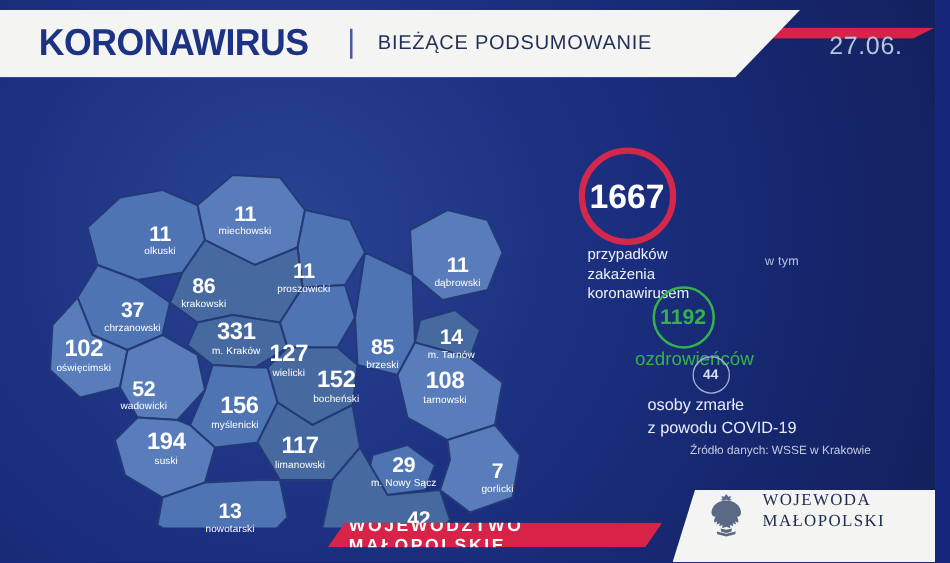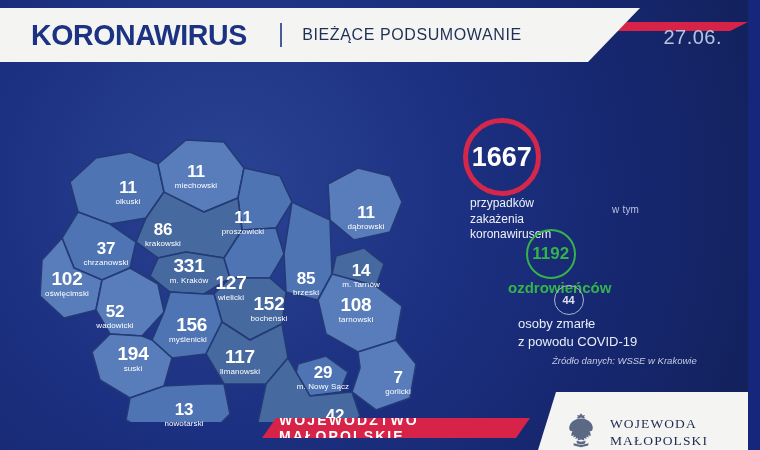--- a/index.html
+++ b/index.html
@@ -71,42 +71,42 @@
   .stat { position:absolute; z-index:5; display:flex; align-items:center;flex-direction:column; }
   .ring {
     border-radius:50%; display:flex; align-items:center; justify-content:center;
     font-weight:bold; flex:none;
   }
   .ring-red   { width:78px; height:78px; border:5px solid #d4274b; color:#fff; font-size:27px; }
   .ring-green { width:50px; height:50px; border:2.5px solid #34b34b; color:#34b34b; font-size:17px; }
   .ring-gray  { width:30px; height:30px; border:1.5px solid #aab4cf; color:#dbe1ef; font-size:11px; }
   .stat-text { margin-left:18px; color:#eef1f8; }
   .stat-text.t1 { font-size:12px; line-height:1.3; }
-  .stat-text.t2 { font-size:15px; color:#34b34b;font-weight:bold; }
+  .stat-text.t2 { font-size:15px; color:#34b34b; }
   .stat-text.t3 { font-size:13px; line-height:1.35; color:#e8ecf7; }
   .wtym { position:absolute; z-index:5; font-size:10px; color:#b9c3df; letter-spacing:.2px; }
-  .source { position:absolute; z-index:5; font-size:9.5px; font-style:italic; color:#c3cbe4;text-align:right; }
+  .source { position:absolute; z-index:5; font-size:9.5px; color:#c3cbe4;text-align:right; }
 
   
   .foot-red {
     position:absolute; left:262px; bottom:12px; width:268px; height:20px;
     background:#d72347;
     clip-path: polygon(14px 0, 268px 0, 254px 20px, 0 20px);
     z-index:5;
   }
   .foot-red span {
     position:absolute; left:17px; top:0; width:268px; height:20px;
     display:flex; align-items:center; justify-content:center;
     font-size:14px; font-weight:bold; color:#fff; letter-spacing:2.1px;
   }
   .logo-panel {
     position:absolute; right:0; bottom:0; width:210px; height:58px;
     background:#f4f4f2; z-index:5;
     clip-path: polygon(18px 0, 210px 0, 210px 58px, 0 58px);
-    display:flex; align-items:flex-end;
+    display:flex; align-items:flex-start;
   }
   .eagle { margin-left:26px; flex:none; }
   .logo-text {
     margin-left:12px; font-family:"Liberation Serif", serif;
     font-size:13.5px; color:#1e2b52; line-height:1.25; letter-spacing:1.1px;
   }
 </style>
 </head>
 <body>
 

